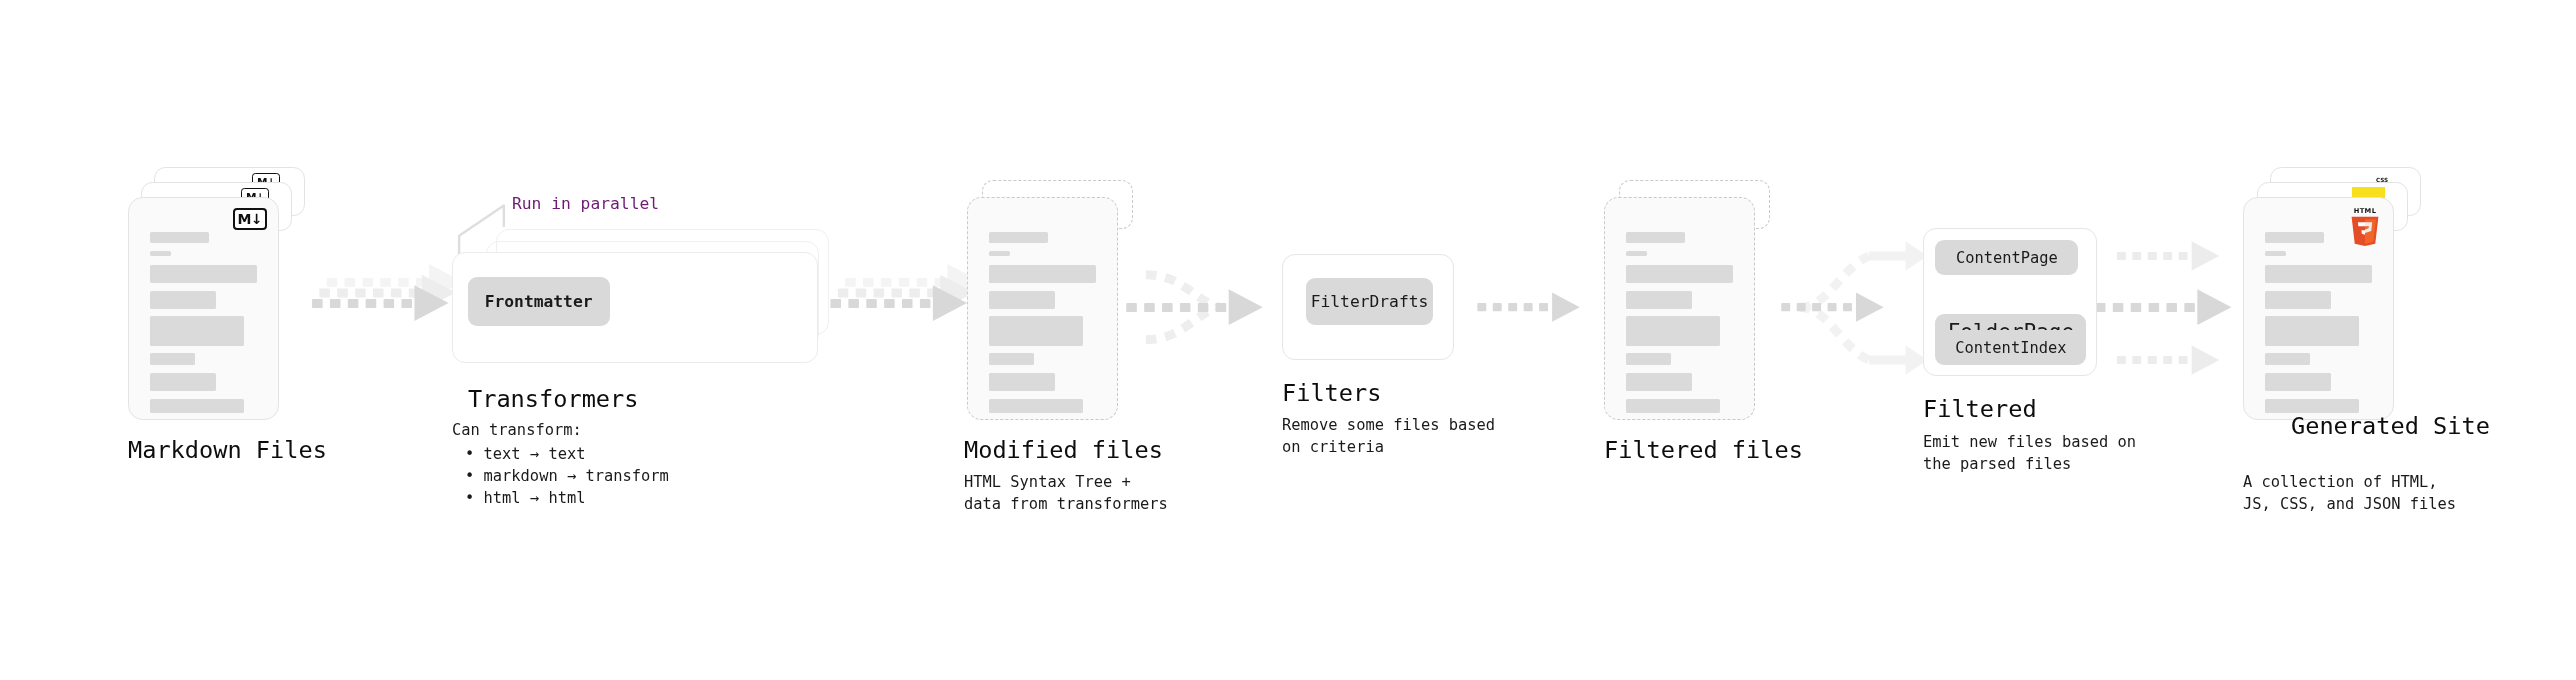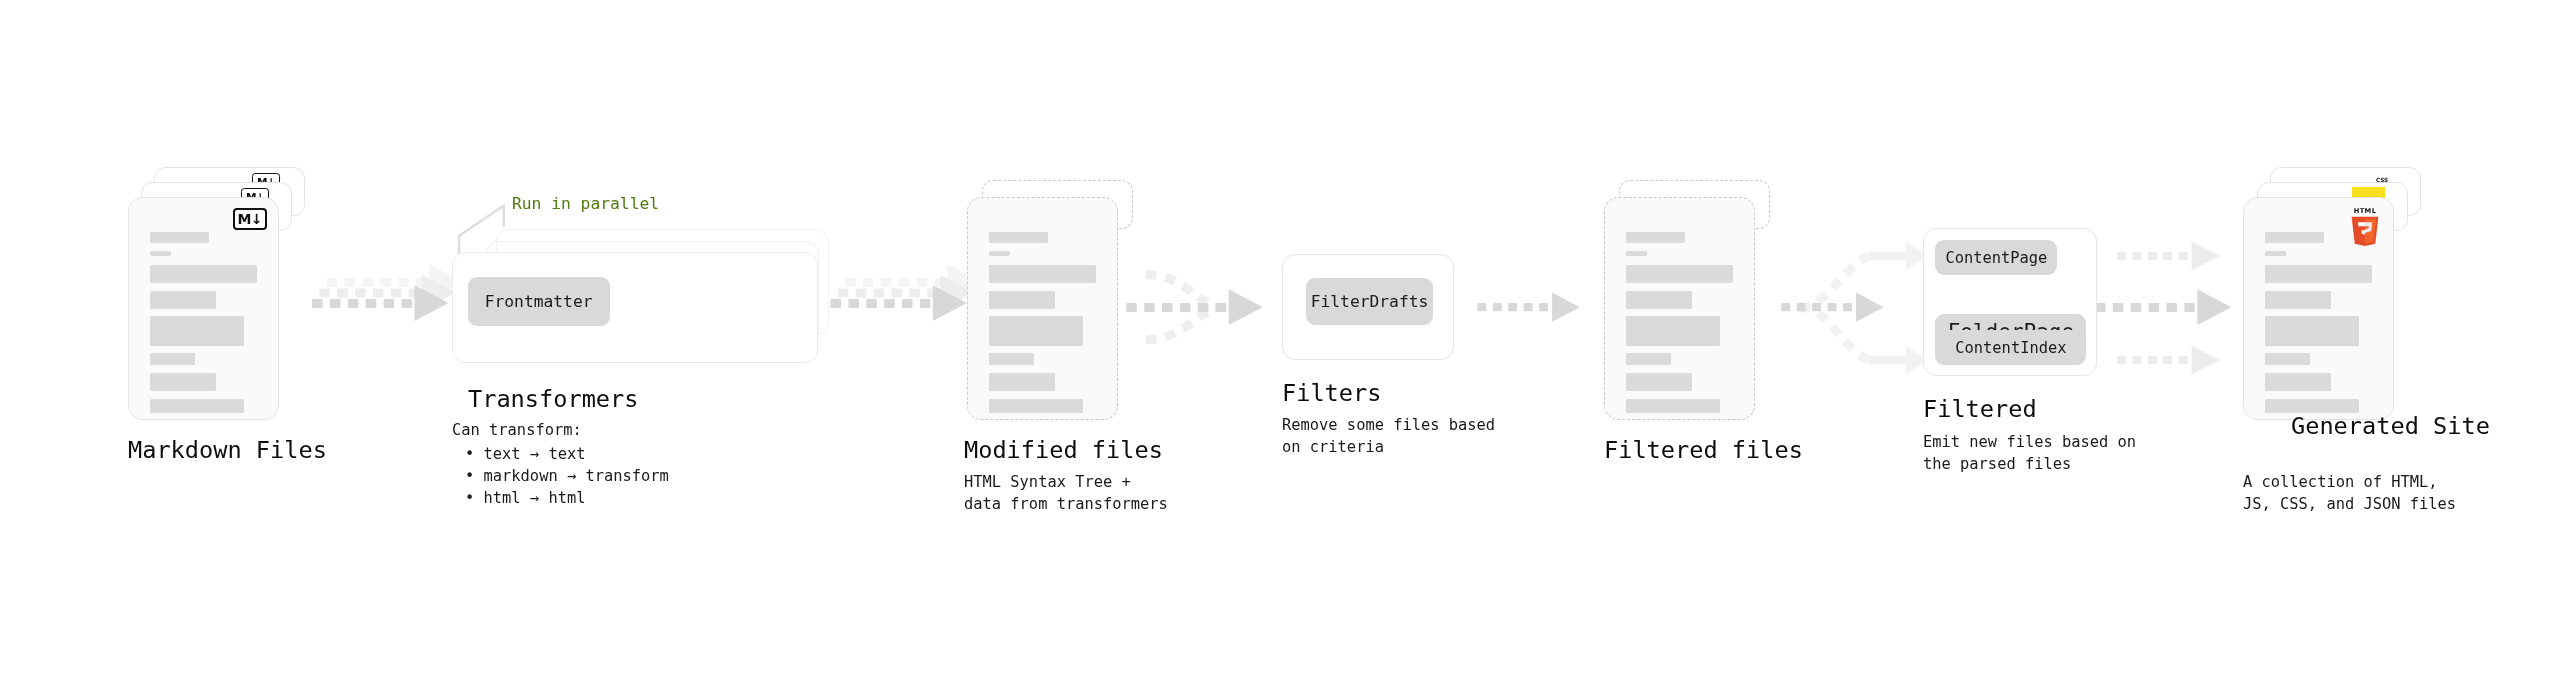--- a/index.html
+++ b/index.html
@@ -50,21 +50,21 @@
   .pill.faint2{background:#f2f2f2;color:transparent;}
 
   
   .title{
     position:absolute;font-size:23.6px;color:#0d0d0d;white-space:nowrap;letter-spacing:0px;
   }
   .sub{
     position:absolute;font-size:15.4px;color:#1a1a1a;line-height:1.45;white-space:pre;
   }
   .note{
-    position:absolute;font-size:16.3px;color:#4d7c0f;white-space:nowrap;
+    position:absolute;font-size:16.3px;color:#701a75;white-space:nowrap;
   }
   .bullets{position:absolute;font-size:15.4px;color:#1a1a1a;line-height:1.45;white-space:pre;}
 
   svg{overflow:visible;display:block;}
   .svglayer{position:absolute;left:0;top:0;width:2576px;height:681px;pointer-events:none;}
 </style>
 </head>
 <body>
 
 <div class="stage">
@@ -179,21 +179,21 @@
       <div class="pill faint2" style="left:16.3px;top:24.4px;width:122px;height:50px;"></div>
       <div class="pill faint2" style="left:179px;top:24.4px;width:130px;height:50px;"></div>
     </div>
 
     <div class="panel faint" style="left:486px;top:241px;width:333px;height:106px;">
       <div class="pill faint" style="left:16.3px;top:24.4px;width:122px;height:50px;"></div>
       <div class="pill faint" style="left:179px;top:24.4px;width:130px;height:50px;"></div>
     </div>
 
     <div class="panel" style="left:452px;top:252px;width:366px;height:111px;border-color:#ebebeb;">
-      <div class="pill" style="left:14.6px;top:24.4px;width:142px;height:49px;">Frontmatter</div>
+      <div class="pill" style="left:14.6px;top:24.4px;width:142px;height:49px;font-weight:bold;">Frontmatter</div>
     </div>
 
     <div class="title" style="left:468px;top:385px;">Transformers</div>
     <div class="sub" style="left:452px;top:419px;">Can transform:</div>
     <div class="bullets" style="left:465px;top:443px;">• text → text</div>
     <div class="bullets" style="left:465px;top:465px;">• markdown → transform</div>
     <div class="bullets" style="left:465px;top:487px;">• html → html</div>
   </div>
 
   <div>
@@ -236,21 +236,21 @@
         <div class="bar" style="width:42%;height:12.2px;"></div>
         <div class="bar" style="width:62%;height:18.7px;"></div>
         <div class="bar" style="width:88%;height:14px;"></div>
       </div>
     </div>
     <div class="title" style="left:1604px;top:436px;">Filtered files</div>
   </div>
 
   <div>
     <div class="panel" style="left:1923px;top:228px;width:174px;height:148px;">
-      <div class="pill" style="left:11.4px;top:11.4px;width:122px;height:35px;font-size:15.4px;">ContentPage</div>
+      <div class="pill" style="left:11.4px;top:11.4px;width:143px;height:35px;font-size:15.4px;">ContentPage</div>
       <div class="pill" style="left:11.4px;top:56px;width:151px;height:35px;font-size:21px;margin-top:29px;">FolderPage</div>
       <div class="pill" style="left:11.4px;top:101px;width:151px;height:35px;font-size:15.4px;">ContentIndex</div>
     </div>
     <div class="title" style="left:1923px;top:395px;">Filtered</div>
     <div class="sub" style="left:1923px;top:431px;">Emit new files based on
 the parsed files</div>
   </div>
 
   <div>
 

